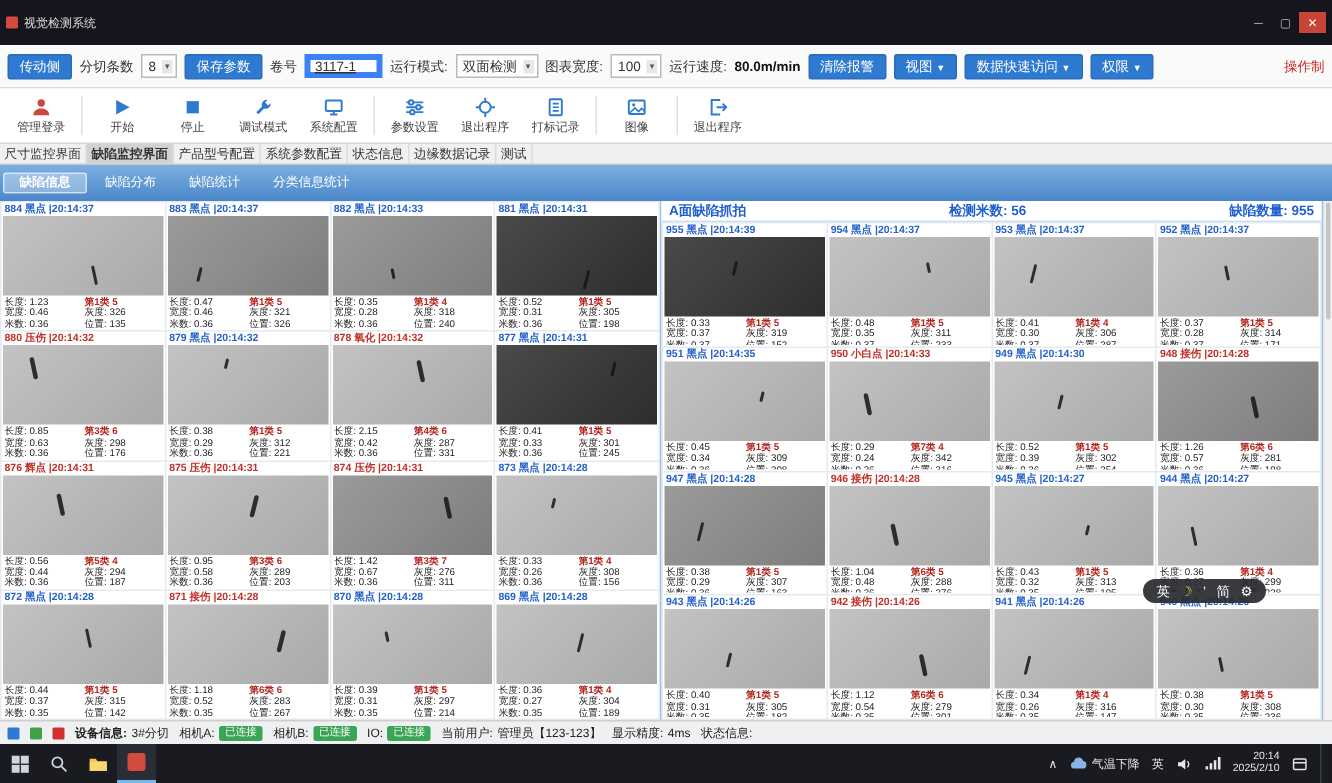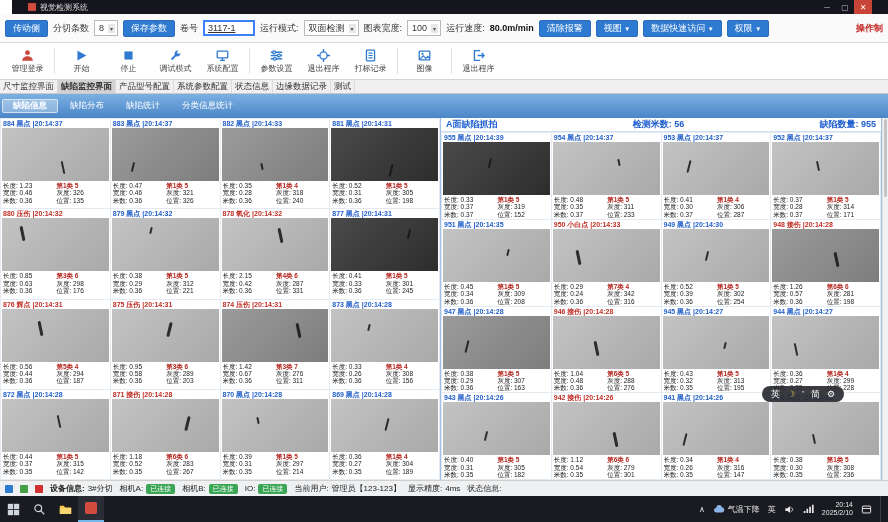--- a/index.html
+++ b/index.html
@@ -1,35 +1,35 @@
 <!DOCTYPE html>
 <html><head>
 <meta charset="utf-8">
 <style>
   html,body{margin:0;padding:0;background:#444;}
   *{box-sizing:border-box;font-family:"Liberation Sans","DejaVu Sans",sans-serif;}
   .screen{width:888px;height:522px;display:flex;flex-direction:column;background:#fff;position:relative;overflow:hidden;}
 
   
-  .titlebar{height:14px;background:#15161d;display:flex;align-items:center;padding:0 16px;gap:4px;flex:0 0 auto;margin-left:12px;}
+  .titlebar{height:30px;background:#15161d;display:flex;align-items:center;padding:0 4px;gap:4px;flex:0 0 auto;}
   .app-logo{width:8px;height:8px;background:#d24b3e;border-radius:1px;}
   .app-title{color:#ddd;font-size:8px;}
   .win-controls{margin-left:auto;display:flex;}
   .win-btn{width:18px;height:14px;color:#bbb;font-size:8px;display:flex;align-items:center;justify-content:center;}
   .win-close{background:#c74437;color:#fff;}
 
   
   .toolbar1{height:29px;display:flex;align-items:center;gap:5px;padding:0 5px;background:#fafafa;border-bottom:1px solid #dcdcdc;font-size:9px;color:#333;flex:0 0 auto;}
   .blue-btn{background:#2f7ad1;border:1px solid #2a6cba;color:#fff;font-size:9px;padding:0 7px;height:17px;line-height:15px;border-radius:2px;white-space:nowrap;}
   .combo{display:flex;align-items:center;border:1px solid #b9b9b9;background:#fff;height:16px;padding:0 2px 0 4px;font-size:9px;white-space:nowrap;}
   .combo .arrow{color:#555;font-size:6px;margin-left:4px;background:#e7e7e7;padding:1px 2px;}
-  .tb-input{border:2px solid #3b82f6;background:#fff;height:16px;width:52px;padding:0 3px;font-size:9px;display:flex;align-items:center;text-decoration:underline;}
+  .tb-input{border:4px solid #3b82f6;background:#fff;height:16px;width:52px;padding:0 3px;font-size:9px;display:flex;align-items:center;text-decoration:underline;}
   .lbl{white-space:nowrap;}
   .speed{font-weight:bold;color:#111;white-space:nowrap;}
-  .red-op{color:#c62828;font-weight:bold;font-size:9px;margin-left:auto;white-space:nowrap;}
+  .red-op{color:#c62828;font-weight:normal;font-size:9px;margin-left:auto;white-space:nowrap;}
 
   
   .toolbar2{height:37px;display:flex;align-items:center;padding:0 4px;background:#fff;border-bottom:1px solid #d5d5d5;flex:0 0 auto;}
   .tb2-btn{width:47px;height:34px;display:flex;flex-direction:column;align-items:center;justify-content:center;gap:1px;font-size:8px;color:#444;}
   .tb2-icon{height:14px;display:flex;align-items:center;}
   .tb2-icon svg{display:block;}
   .tb2-sep{width:1px;height:26px;background:#e0e0e0;margin:0 3px;}
 
   
   .tabs{height:14px;display:flex;background:#f0f0f0;border-bottom:1px solid #c9c9c9;font-size:8.5px;flex:0 0 auto;}

